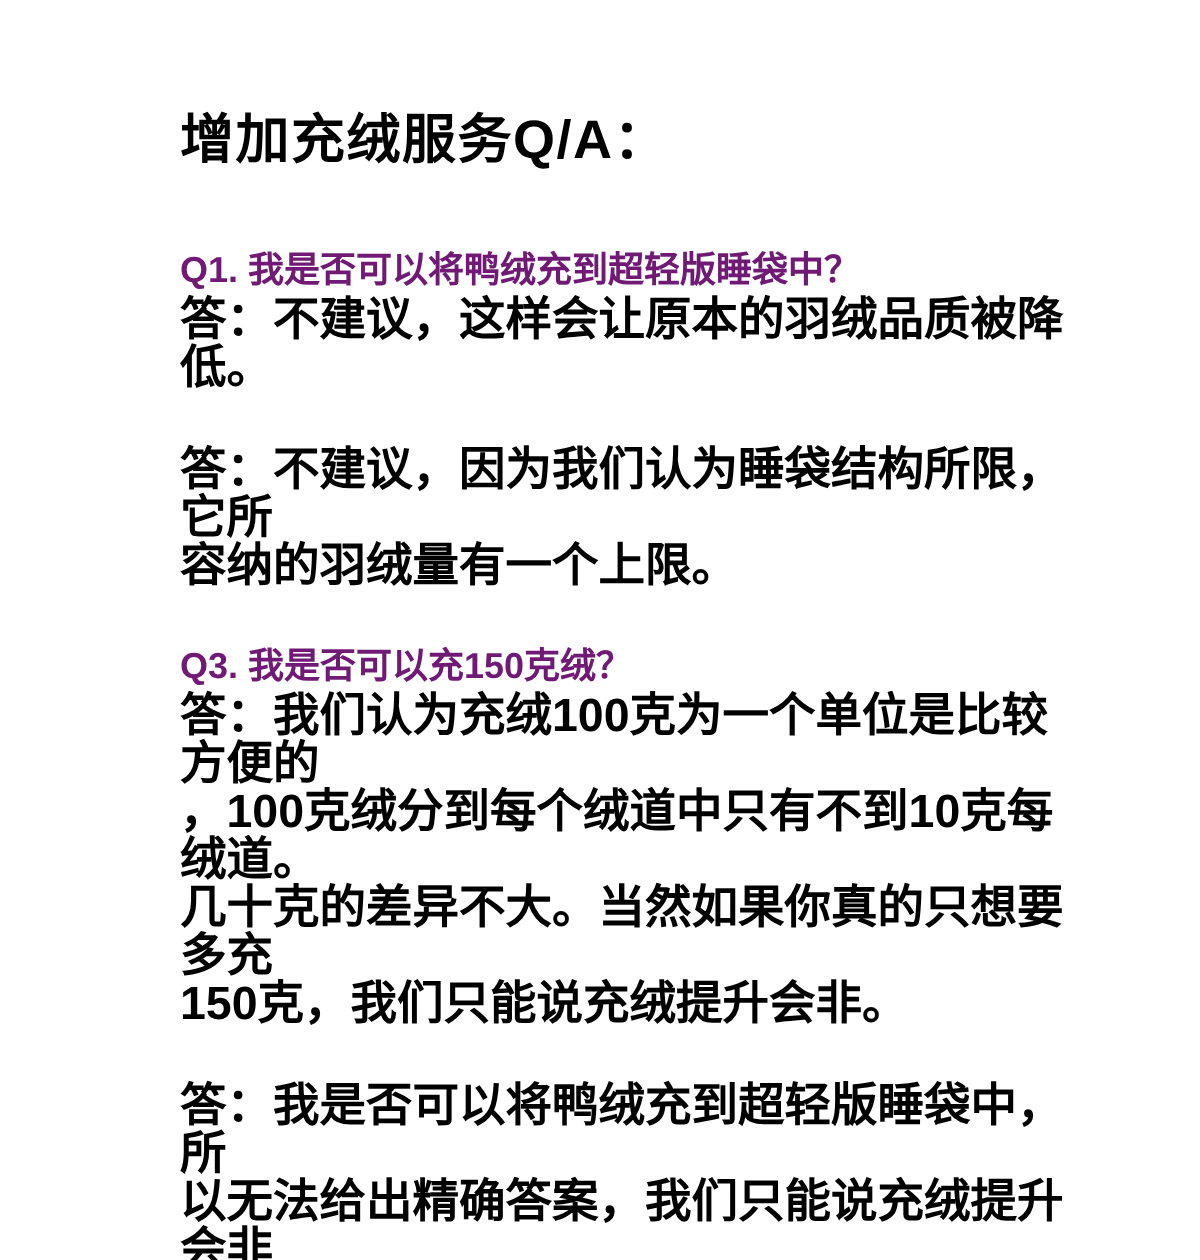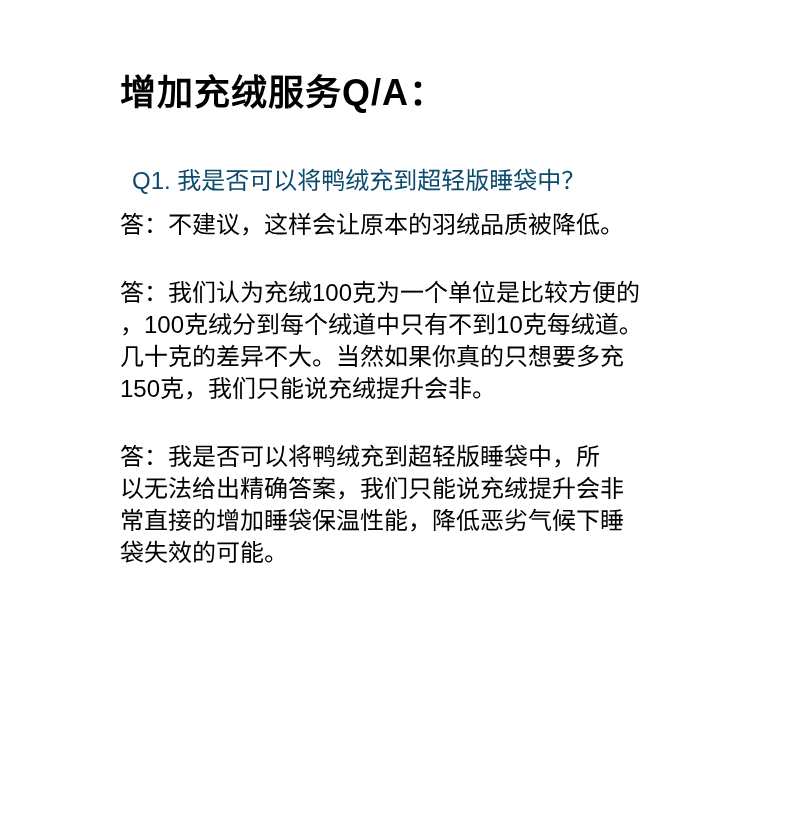--- a/index.html
+++ b/index.html
@@ -24,51 +24,54 @@
     font-weight: 700;
     line-height: 1.25;
     letter-spacing: 1px;
     color: #000000;
   }
   .qa-section {
     margin: 0 0 36px 0;
     max-width: 600px;
   }
   .question {
-    margin: 12px;
+    margin: 0;
     font-size: 24px;
-    font-weight: 400;
+    font-weight: 700;
     line-height: 32px;
-    color: #0c4a6e;
+    color: #701a75;
   }
   .answer {
     margin: 0;
-    font-size: 24px;
-    font-weight: 400;
+    font-size: 31px;
+    font-weight: 700;
     line-height: 32px;
     color: #000000;
     white-space: pre-line;
   }
 </style>
 </head>
 <body>
 
 <div class="page">
 
   <h1 class="title">增加充绒服务Q/A：</h1>
 
   <section class="qa-section">
     <h2 class="question">Q1. 我是否可以将鸭绒充到超轻版睡袋中？</h2>
     <p class="answer">答：不建议，这样会让原本的羽绒品质被降低。</p>
   </section>
 
   <section class="qa-section">
+    <p class="answer">答：不建议，因为我们认为睡袋结构所限，它所
+容纳的羽绒量有一个上限。</p>
   </section>
 
   <section class="qa-section">
+    <h2 class="question">Q3. 我是否可以充150克绒？</h2>
     <p class="answer">答：我们认为充绒100克为一个单位是比较方便的
 ，100克绒分到每个绒道中只有不到10克每绒道。
 几十克的差异不大。当然如果你真的只想要多充
 150克，我们只能说充绒提升会非。</p>
   </section>
 
   <section class="qa-section">
     <p class="answer">答：我是否可以将鸭绒充到超轻版睡袋中，所
 以无法给出精确答案，我们只能说充绒提升会非
 常直接的增加睡袋保温性能，降低恶劣气候下睡

